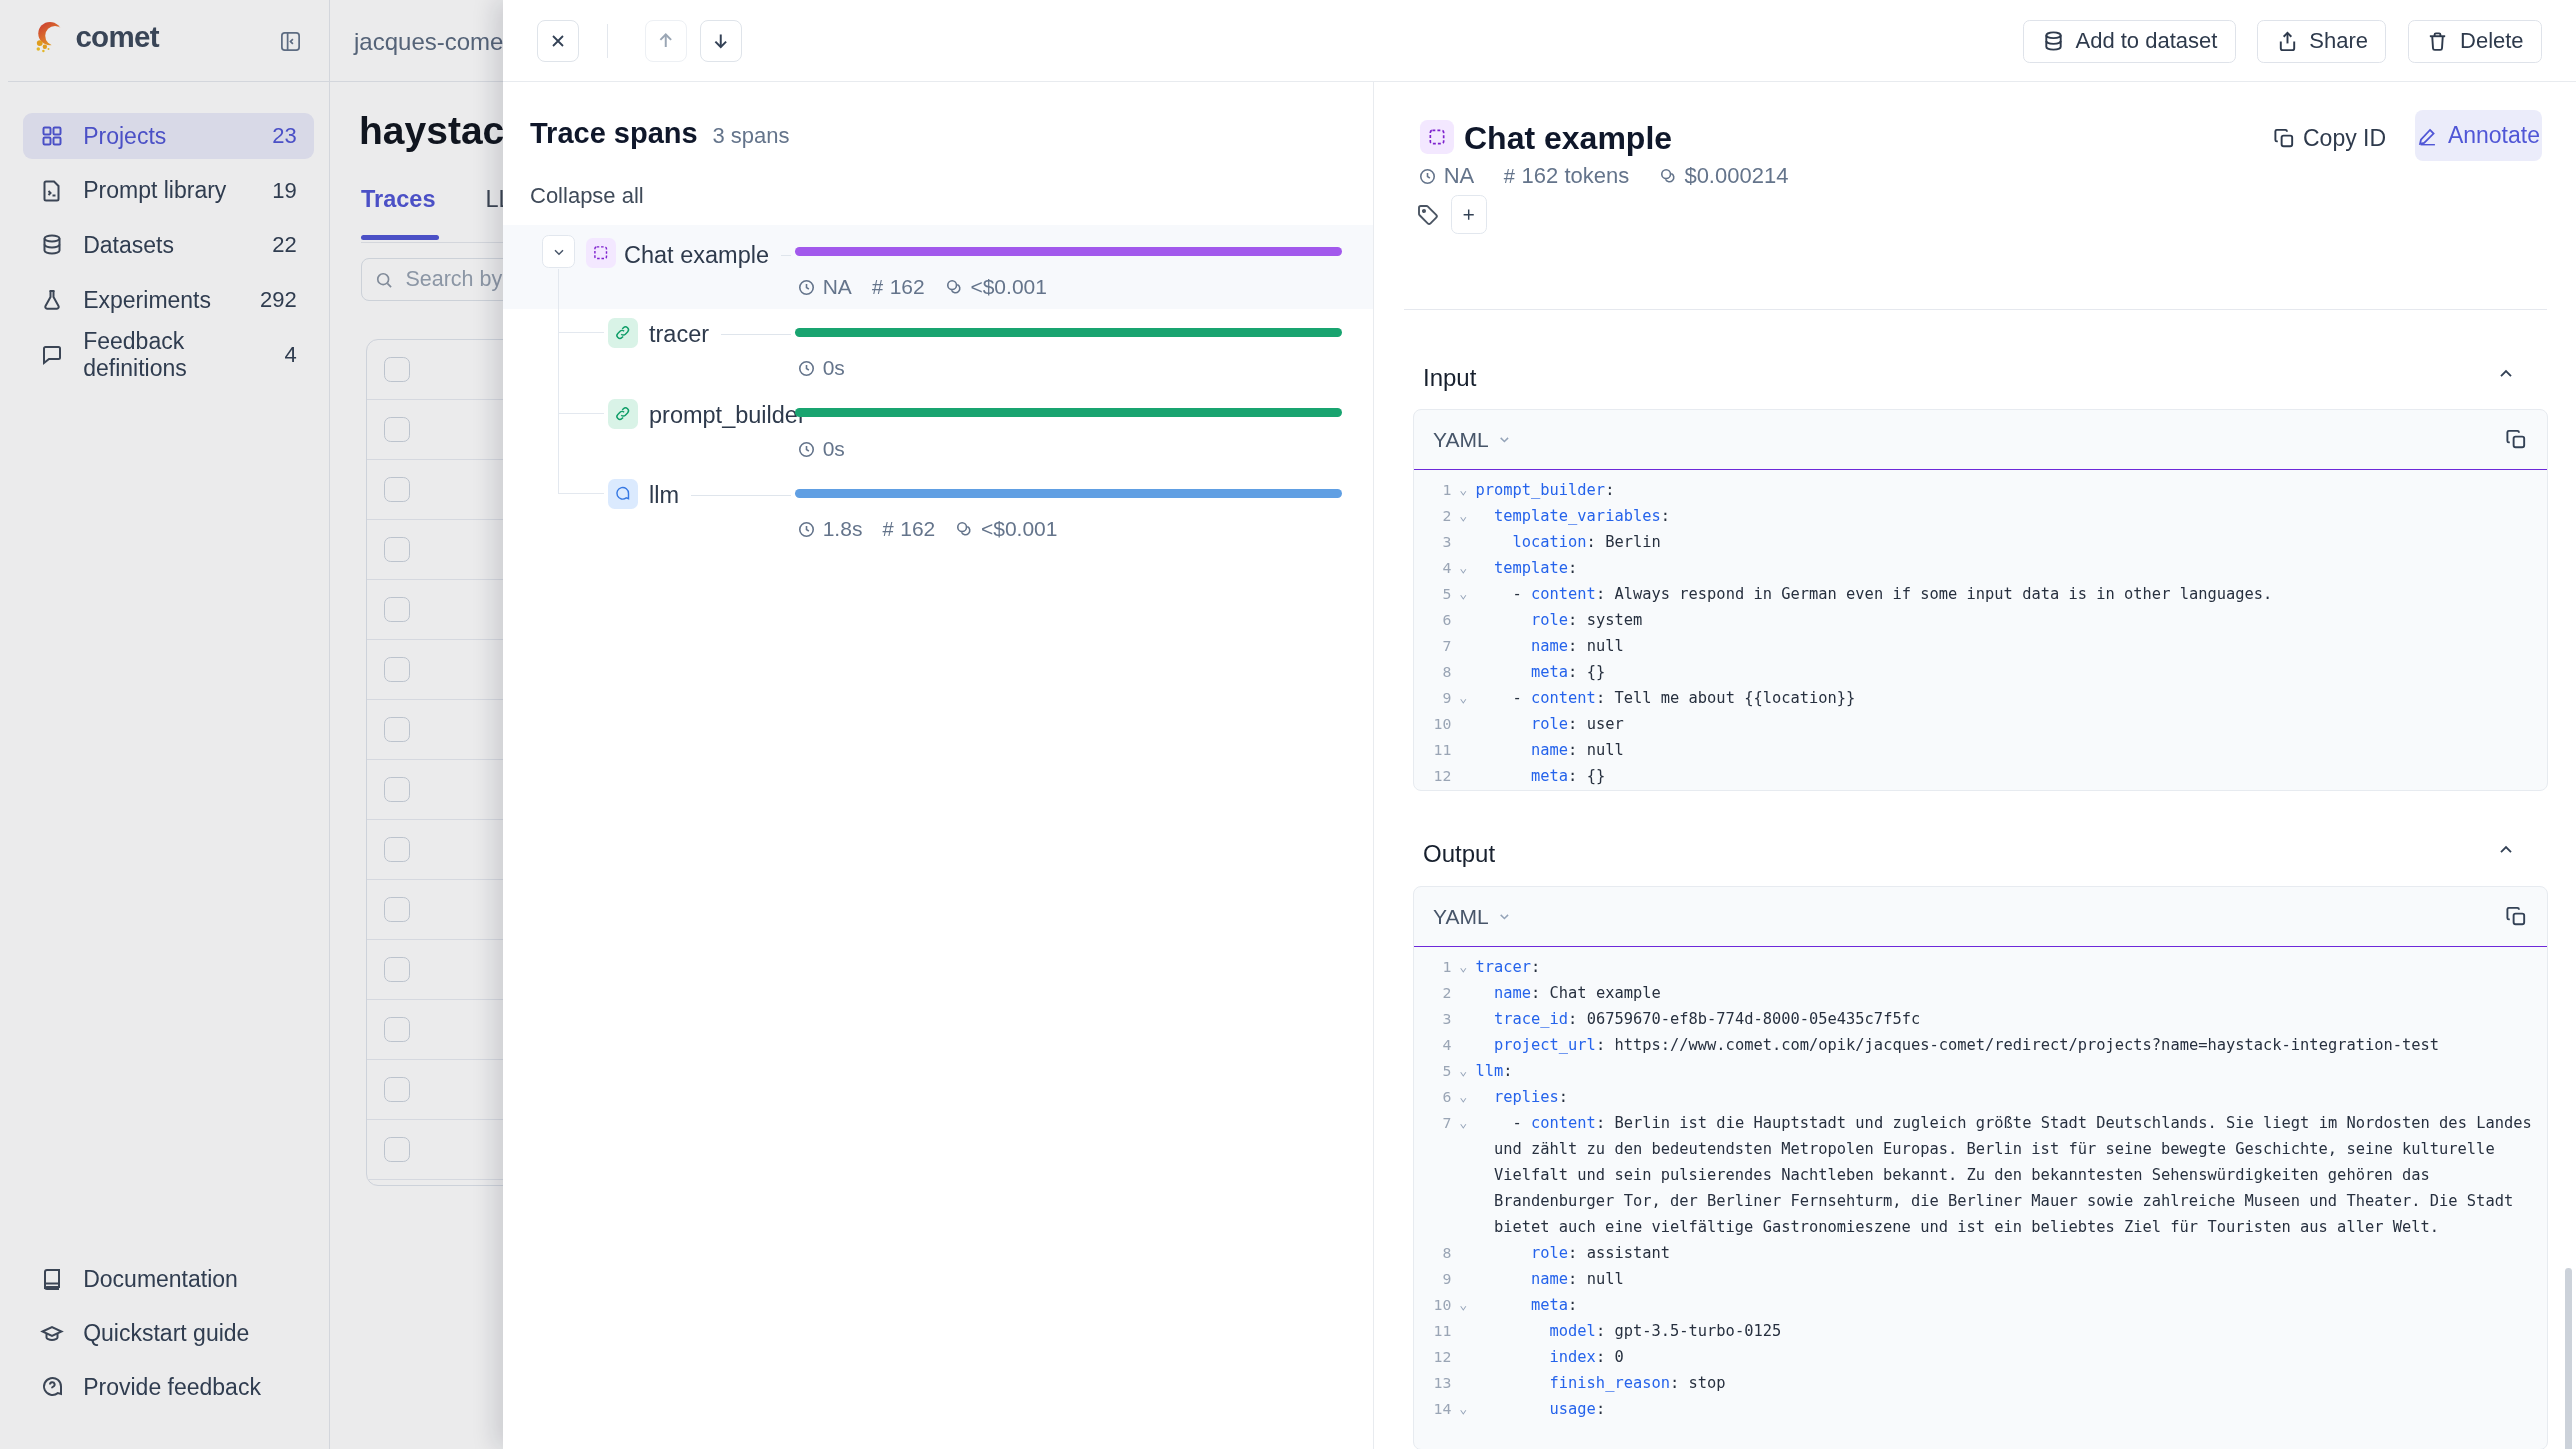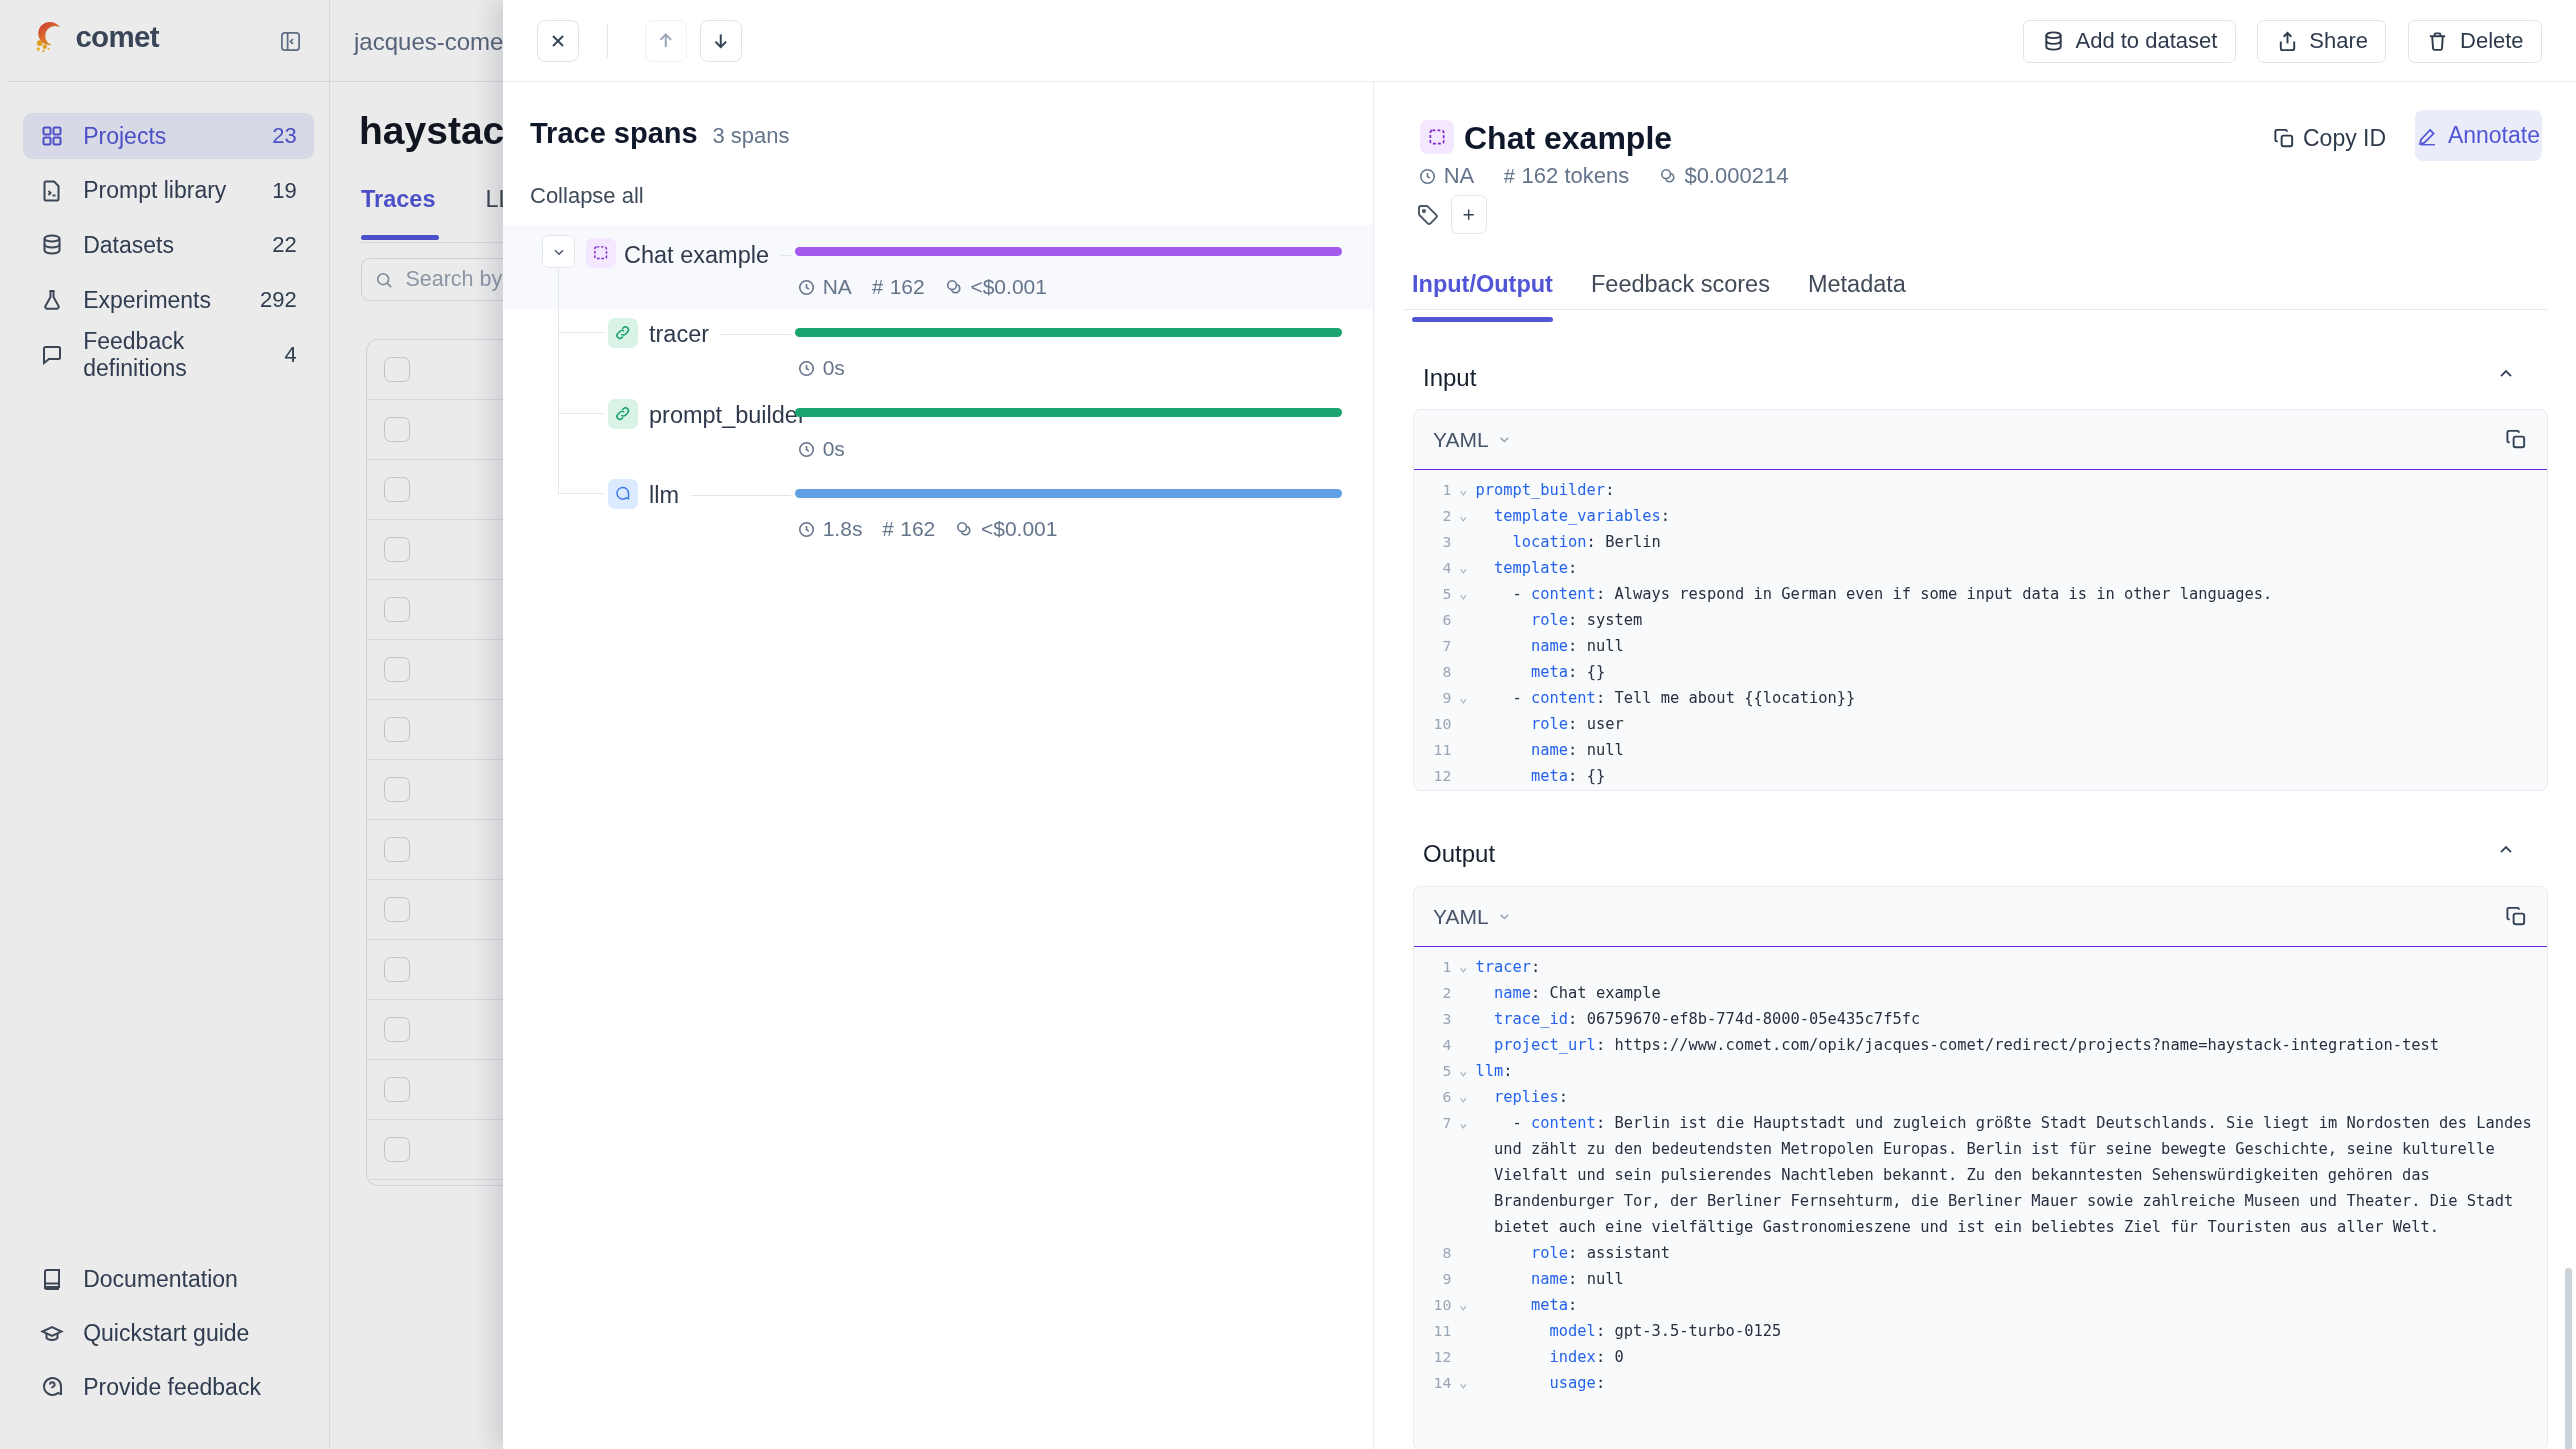--- a/index.html
+++ b/index.html
@@ -522,25 +522,20 @@
             <circle cx="8" cy="8" r="1.1" fill="currentColor"></circle>
           </svg>
         <div class="add-tag-btn">
           <svg width="17.4" height="17.4" viewBox="0 0 24 24" fill="none" stroke="currentColor" stroke-width="2">
               <path d="M12 5v14M5 12h14"></path>
             </svg>
         </div>
       </div>
 
       <div class="d-tabrule"></div>
-      <div class="d-tabs">
-        <div class="d-tab active">Input/Output</div>
-        <div class="d-tab">Feedback scores</div>
-        <div class="d-tab">Metadata</div>
-      </div>
 
       <div class="sec-head" style="top:282px">Input</div>
       <div class="sec-chev" style="top:282px">
         <svg width="20" height="20" viewBox="0 0 24 24" fill="none" stroke="currentColor" stroke-width="2.2">
             <path d="m6 14.5 6-6 6 6"></path>
           </svg>
       </div>
       <div class="code-block" style="top:327px;height:382px">
         <div class="cb-head">
           <span class="cb-lang">
@@ -696,20 +691,25 @@
               <span class="ln">11</span>
               <span class="cv"></span>
               <span class="cb-body"><span class="tk-p">        </span><span class="tk-k">model</span><span class="tk-p">:</span><span class="tk-v"> gpt-3.5-turbo-0125</span></span>
             </div>
             <div class="cl">
               <span class="ln">12</span>
               <span class="cv"></span>
               <span class="cb-body"><span class="tk-p">        </span><span class="tk-k">index</span><span class="tk-p">:</span><span class="tk-v"> 0</span></span>
             </div>
             <div class="cl">
+              <span class="ln">13</span>
+              <span class="cv"></span>
+              <span class="cb-body"><span class="tk-p">        </span><span class="tk-k">finish_reason</span><span class="tk-p">:</span><span class="tk-v"> stop</span></span>
+            </div>
+            <div class="cl">
               <span class="ln">14</span>
               <span class="cv">⌄</span>
               <span class="cb-body"><span class="tk-p">        </span><span class="tk-k">usage</span><span class="tk-p">:</span></span>
             </div>
           </div>
       </div>
 
       <div class="d-scrollbar"></div>
     </div>
   </div>

